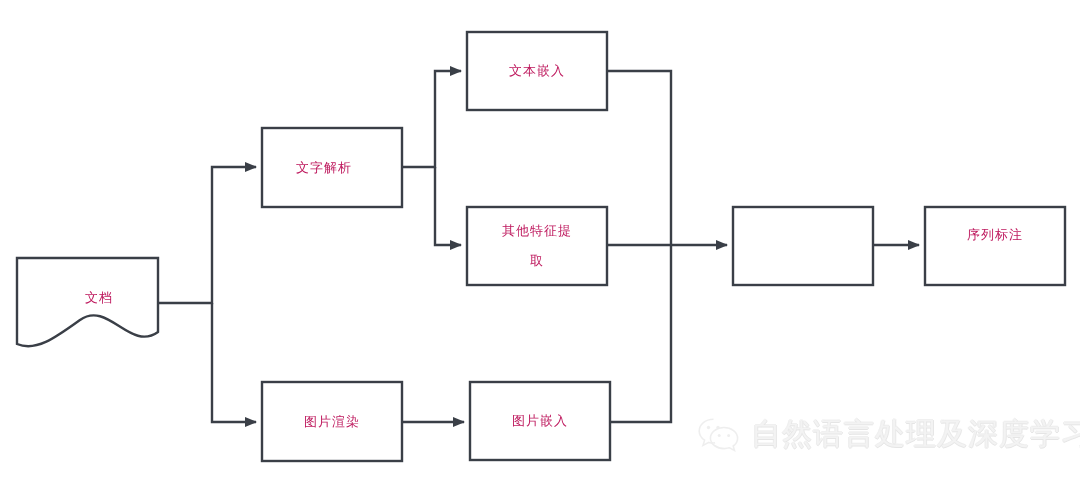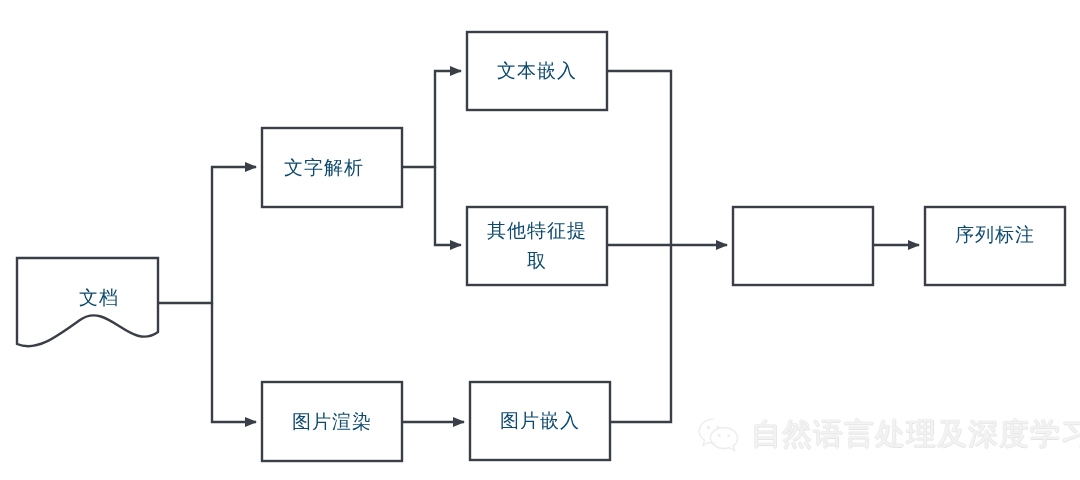--- a/index.html
+++ b/index.html
@@ -24,22 +24,22 @@
     top: 0;
     width: 1080px;
     height: 480px;
   }
   .node-label {
     position: absolute;
     display: flex;
     align-items: center;
     justify-content: center;
     text-align: center;
-    color: #0c4a6e;
-    font-size: 19px;
+    color: #be185d;
+    font-size: 13px;
     line-height: 30px;
     letter-spacing: 1px;
     font-family: "Liberation Sans", "DejaVu Sans", sans-serif;
     pointer-events: none;
     white-space: pre-line;
   }
   #watermark {
     position: absolute;
     display: flex;
     align-items: center;

